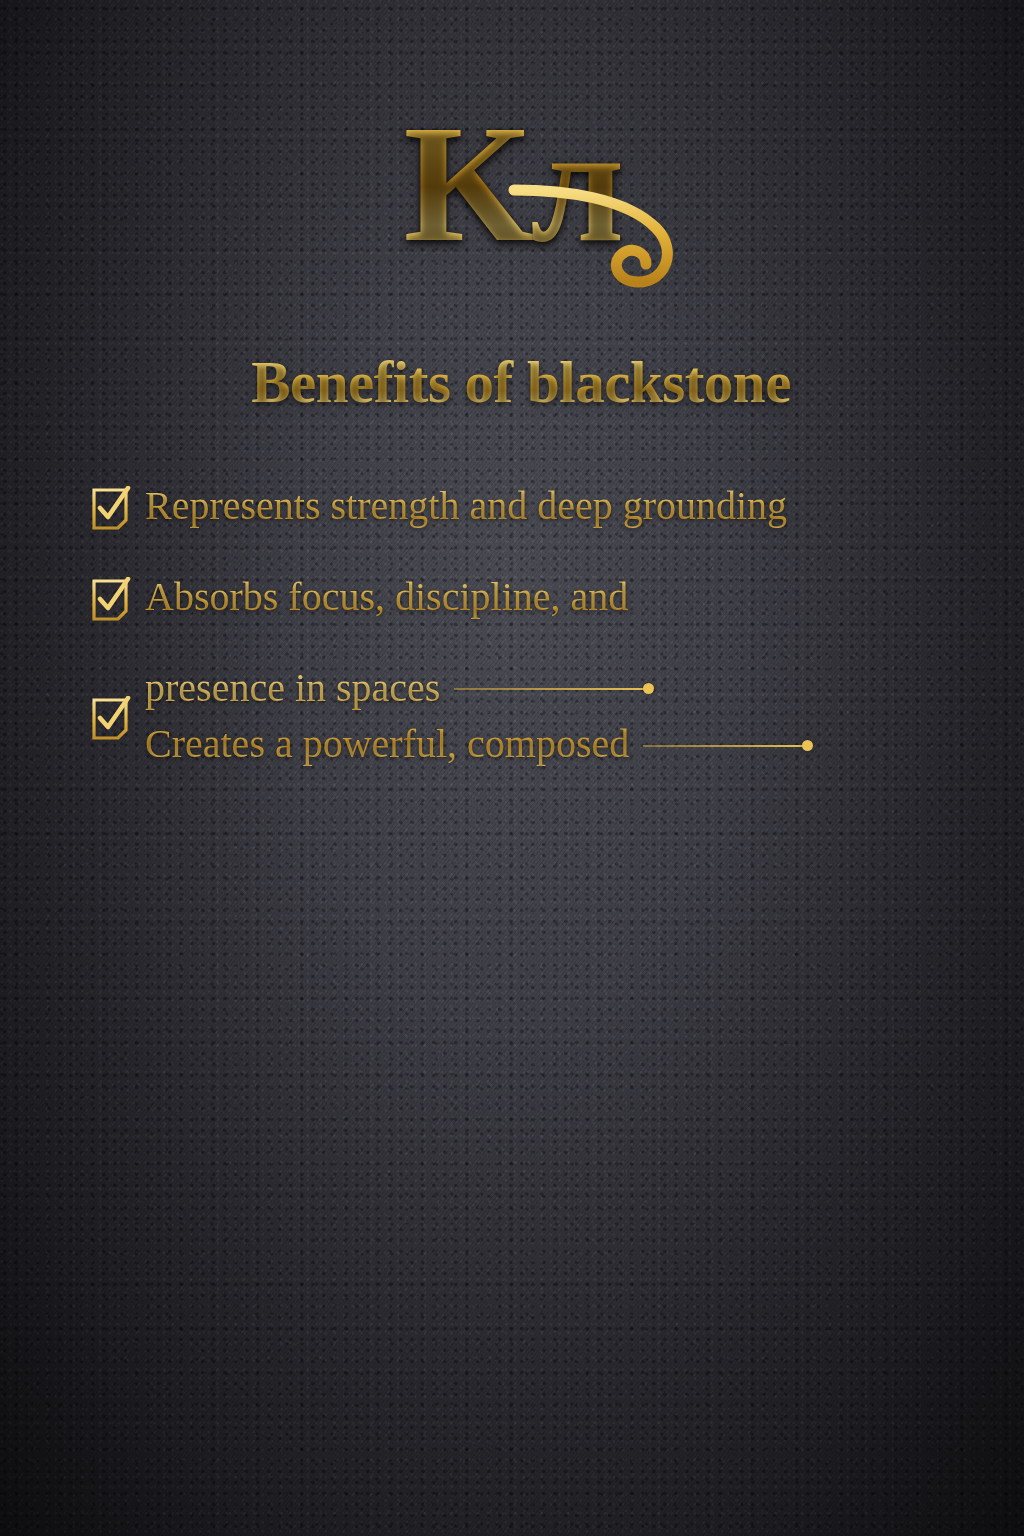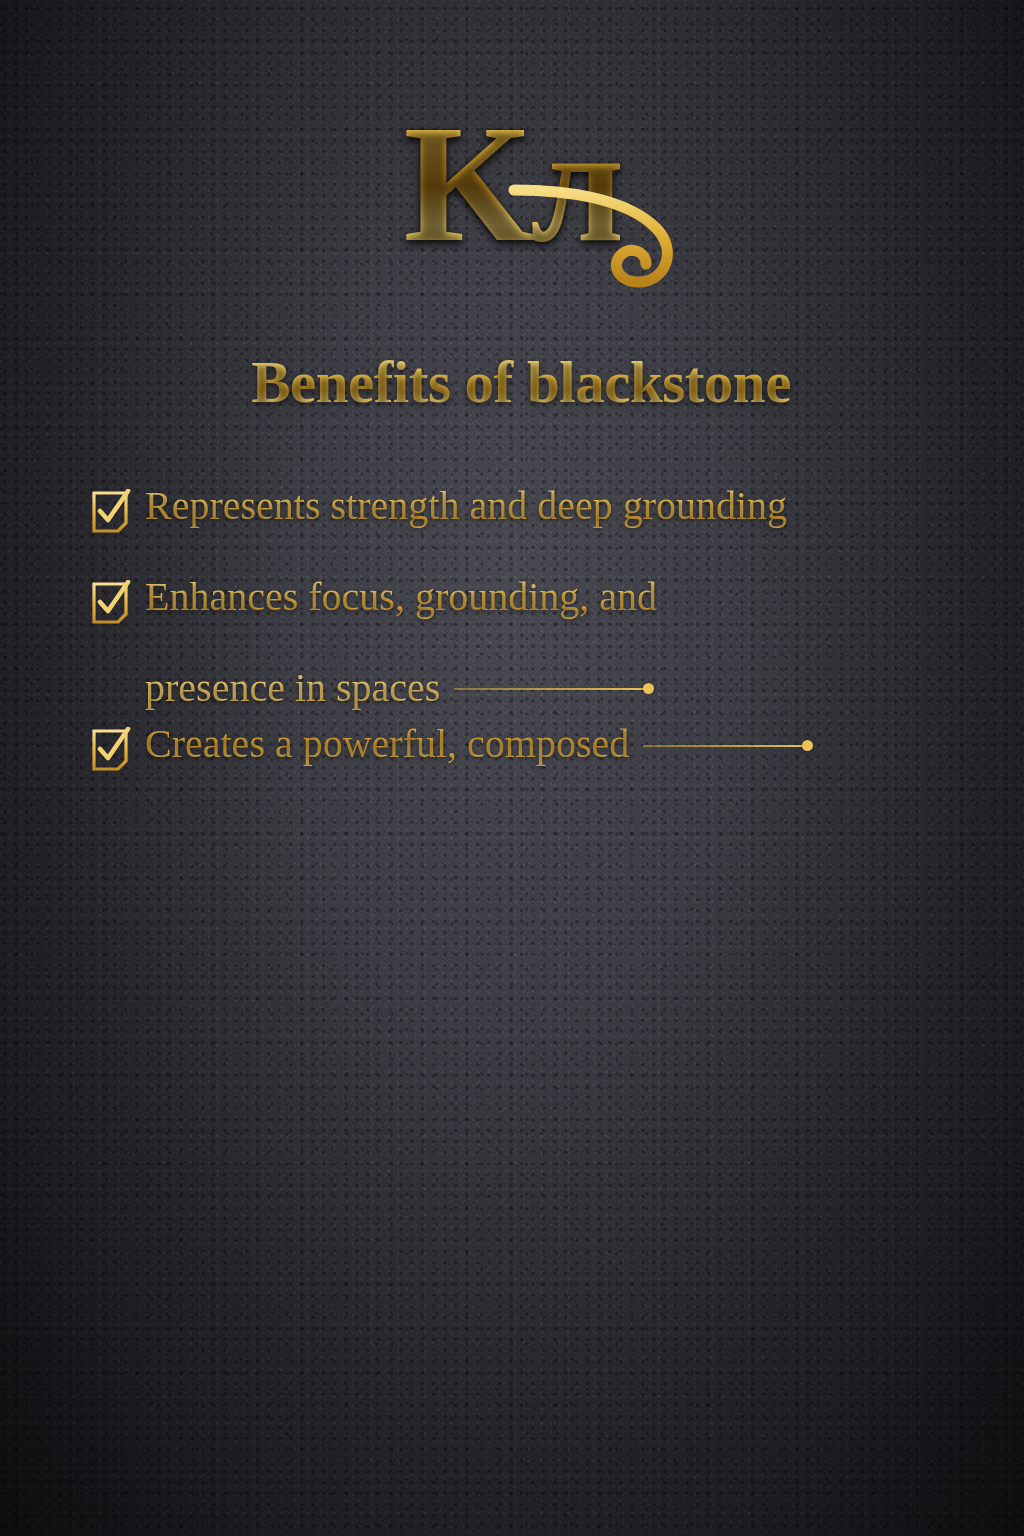--- a/index.html
+++ b/index.html
@@ -108,21 +108,21 @@
   
   .list {
     position: absolute;
     top: 478px;
     left: 88px;
     width: 872px;
   }
   .item {
     position: relative;
     display: flex;
-    align-items: flex-end;
+    align-items: center;
     margin-bottom: 34px;
   }
   .check {
     flex: 0 0 auto;
     width: 44px;
     height: 46px;
     margin-right: 13px;
     margin-top: 6px;
   }
   .item-text {
@@ -218,21 +218,21 @@
     <linearGradient id="gchk" x1="0" y1="0" x2="0" y2="1">
       <stop offset="0%" stop-color="#f8df93"></stop>
       <stop offset="55%" stop-color="#e0b13a"></stop>
       <stop offset="100%" stop-color="#c0902a"></stop>
     </linearGradient>
   </defs>
   <path d="M6 4 H38 V34 L30 42 H6 Z" fill="none" stroke="url(#gchk)" stroke-width="3.2"></path>
   <path d="M12 22 L20 31 L40 2" fill="none" stroke="#f3d272" stroke-width="4.6" stroke-linecap="round" stroke-linejoin="round"></path>
 </svg></span>
           <div class="item-text">
-            <span class="line-row">Enhances focus, grounding, and</span>
+            <span class="line-row">Absorbs focus, discipline, and</span>
           </div>
         </div>
         <div class="item">
           <span class="check">
 <svg viewBox="0 0 44 46">
   <defs>
     <linearGradient id="gchk" x1="0" y1="0" x2="0" y2="1">
       <stop offset="0%" stop-color="#f8df93"></stop>
       <stop offset="55%" stop-color="#e0b13a"></stop>
       <stop offset="100%" stop-color="#c0902a"></stop>

